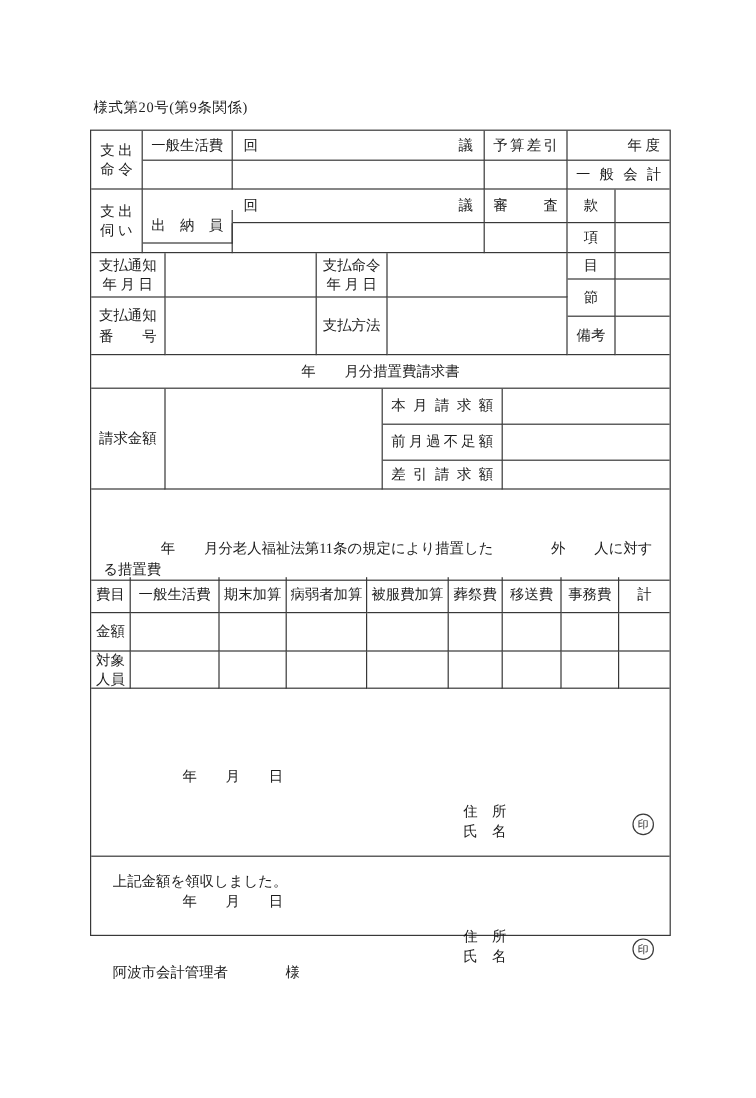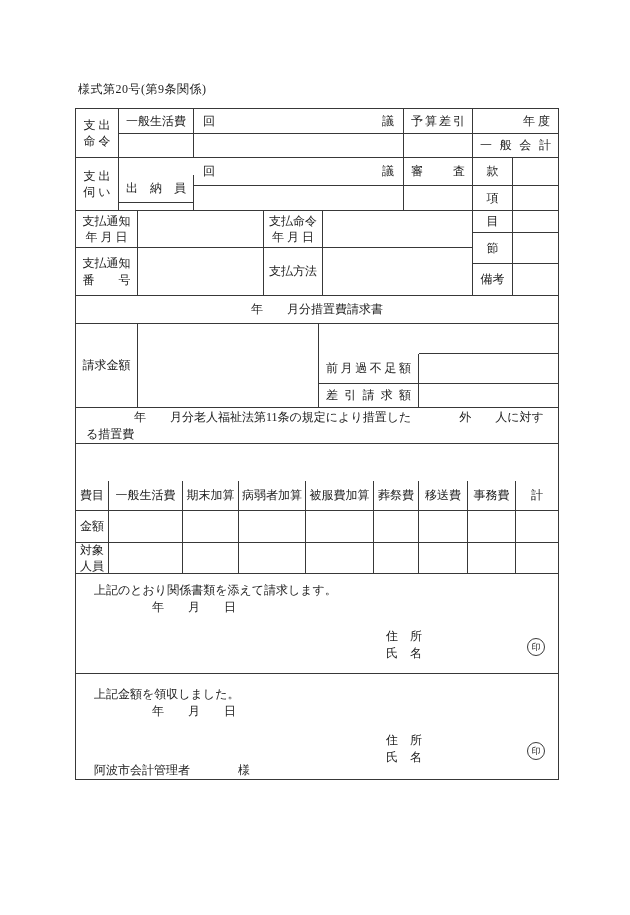--- a/index.html
+++ b/index.html
@@ -18,21 +18,21 @@
     position:absolute; box-sizing:border-box;
     display:flex; align-items:center; justify-content:center;
     text-align:center; line-height:1.35;
   }
   .br { border-right:1px solid #383838; }
   .bb { border-bottom:1px solid #383838; }
   .pre { white-space:pre-line; }
   .jst { flex:1; text-align:justify; text-align-last:justify; padding:0 7px; }
   .split { justify-content:space-between; padding:0 9px; }
   .right { justify-content:flex-end; padding-right:8px;font-family:Liberation Serif, serif; }
-  .left { justify-content:flex-start; text-align:left; }
+  .left { justify-content:flex-start; text-align:left;margin-top:40px; }
   .abs { position:absolute; white-space:pre; }
   .seal-circle {
     display:inline-flex; align-items:center; justify-content:center;
     width:16px; height:16px; border:1.2px solid #3a3a3a; border-radius:50%;
     font-size:9px; line-height:1;
   }
 </style>
 </head>
 <body>
 
@@ -97,20 +97,23 @@
     <div class="c br bb" style="left:247px;top:139px;width:150px;height:48px"></div>
     <div class="c br bb" style="left:397px;top:124px;width:40px;height:31px">節</div>
     <div class="c bb" style="left:437px;top:124px;width:45px;height:31px"></div>
     <div class="c br bb" style="left:397px;top:155px;width:40px;height:32px">備考</div>
     <div class="c bb" style="left:437px;top:155px;width:45px;height:32px"></div>
 
     <div class="c bb" style="left:0;top:187px;width:482px;height:28px">年　　月分措置費請求書</div>
 
     <div class="c br bb" style="left:0;top:215px;width:62px;height:84px">請求金額</div>
     <div class="c br bb" style="left:62px;top:215px;width:181px;height:84px"></div>
+    <div class="c br bb" style="left:243px;top:215px;width:100px;height:30px">
+        <span class="jst">本月請求額</span>
+      </div>
     <div class="c bb" style="left:343px;top:215px;width:139px;height:30px"></div>
     <div class="c br bb" style="left:243px;top:245px;width:100px;height:30px">
         <span class="jst">前月過不足額</span>
       </div>
     <div class="c bb" style="left:343px;top:245px;width:139px;height:30px"></div>
     <div class="c br bb" style="left:243px;top:275px;width:100px;height:24px">
         <span class="jst">差引請求額</span>
       </div>
     <div class="c bb" style="left:343px;top:275px;width:139px;height:24px"></div>
 
@@ -143,21 +146,20 @@
     <div class="c br bb" style="left:33px;top:434px;width:74px;height:31px"></div>
     <div class="c br bb" style="left:107px;top:434px;width:56px;height:31px"></div>
     <div class="c br bb" style="left:163px;top:434px;width:67px;height:31px"></div>
     <div class="c br bb" style="left:230px;top:434px;width:68px;height:31px"></div>
     <div class="c br bb" style="left:298px;top:434px;width:45px;height:31px"></div>
     <div class="c br bb" style="left:343px;top:434px;width:49px;height:31px"></div>
     <div class="c br bb" style="left:392px;top:434px;width:48px;height:31px"></div>
     <div class="c bb" style="left:440px;top:434px;width:42px;height:31px"></div>
 
     <div class="c bb left" style="left:0;top:465px;width:482px;height:100px">
-      <span class="abs" style="left:18px;top:8px">上記のとおり関係書類を添えて請求します。</span>
       <span class="abs" style="left:76px;top:25px">年　　月　　日</span>
       <span class="abs" style="left:310px;top:54px">住　所</span>
       <span class="abs" style="left:310px;top:71px">氏　名</span>
       <span class="abs seal-circle" style="left:451px;top:64px">印</span>
     </div>
 
     <div class="c left" style="left:0;top:565px;width:482px;height:105px">
       <span class="abs" style="left:18px;top:12px">上記金額を領収しました。</span>
       <span class="abs" style="left:76px;top:29px">年　　月　　日</span>
       <span class="abs" style="left:310px;top:58px">住　所</span>

